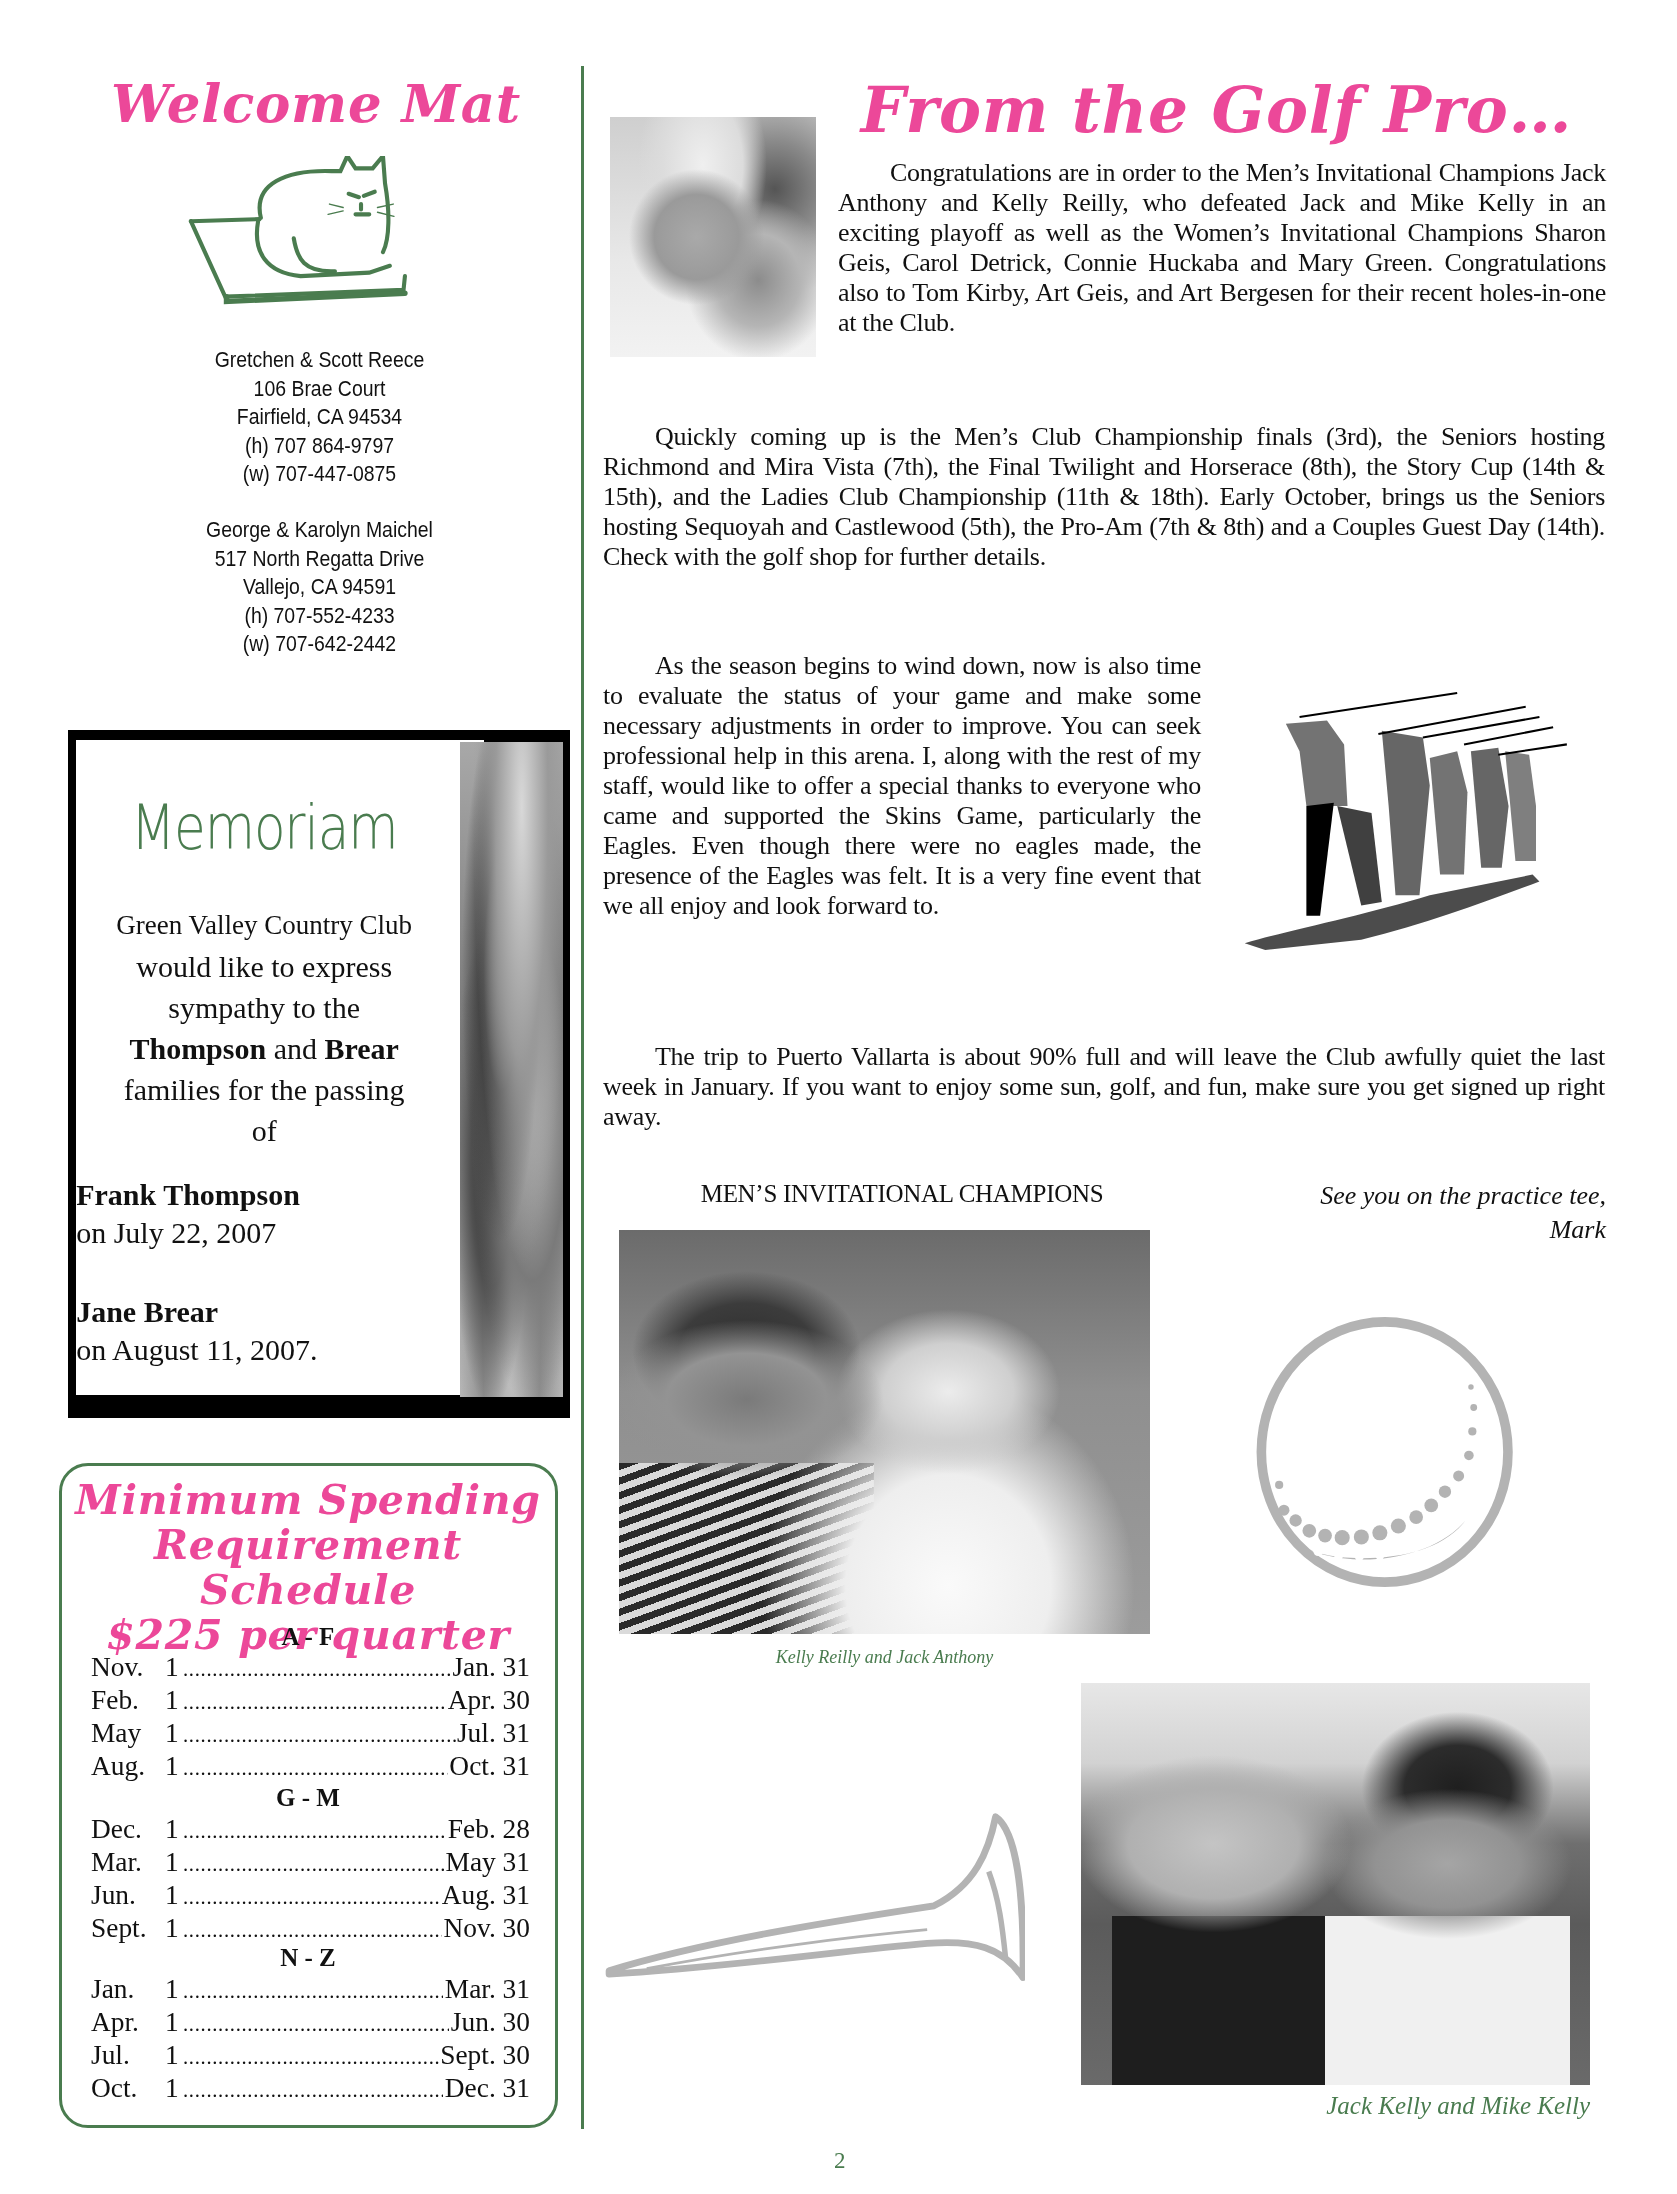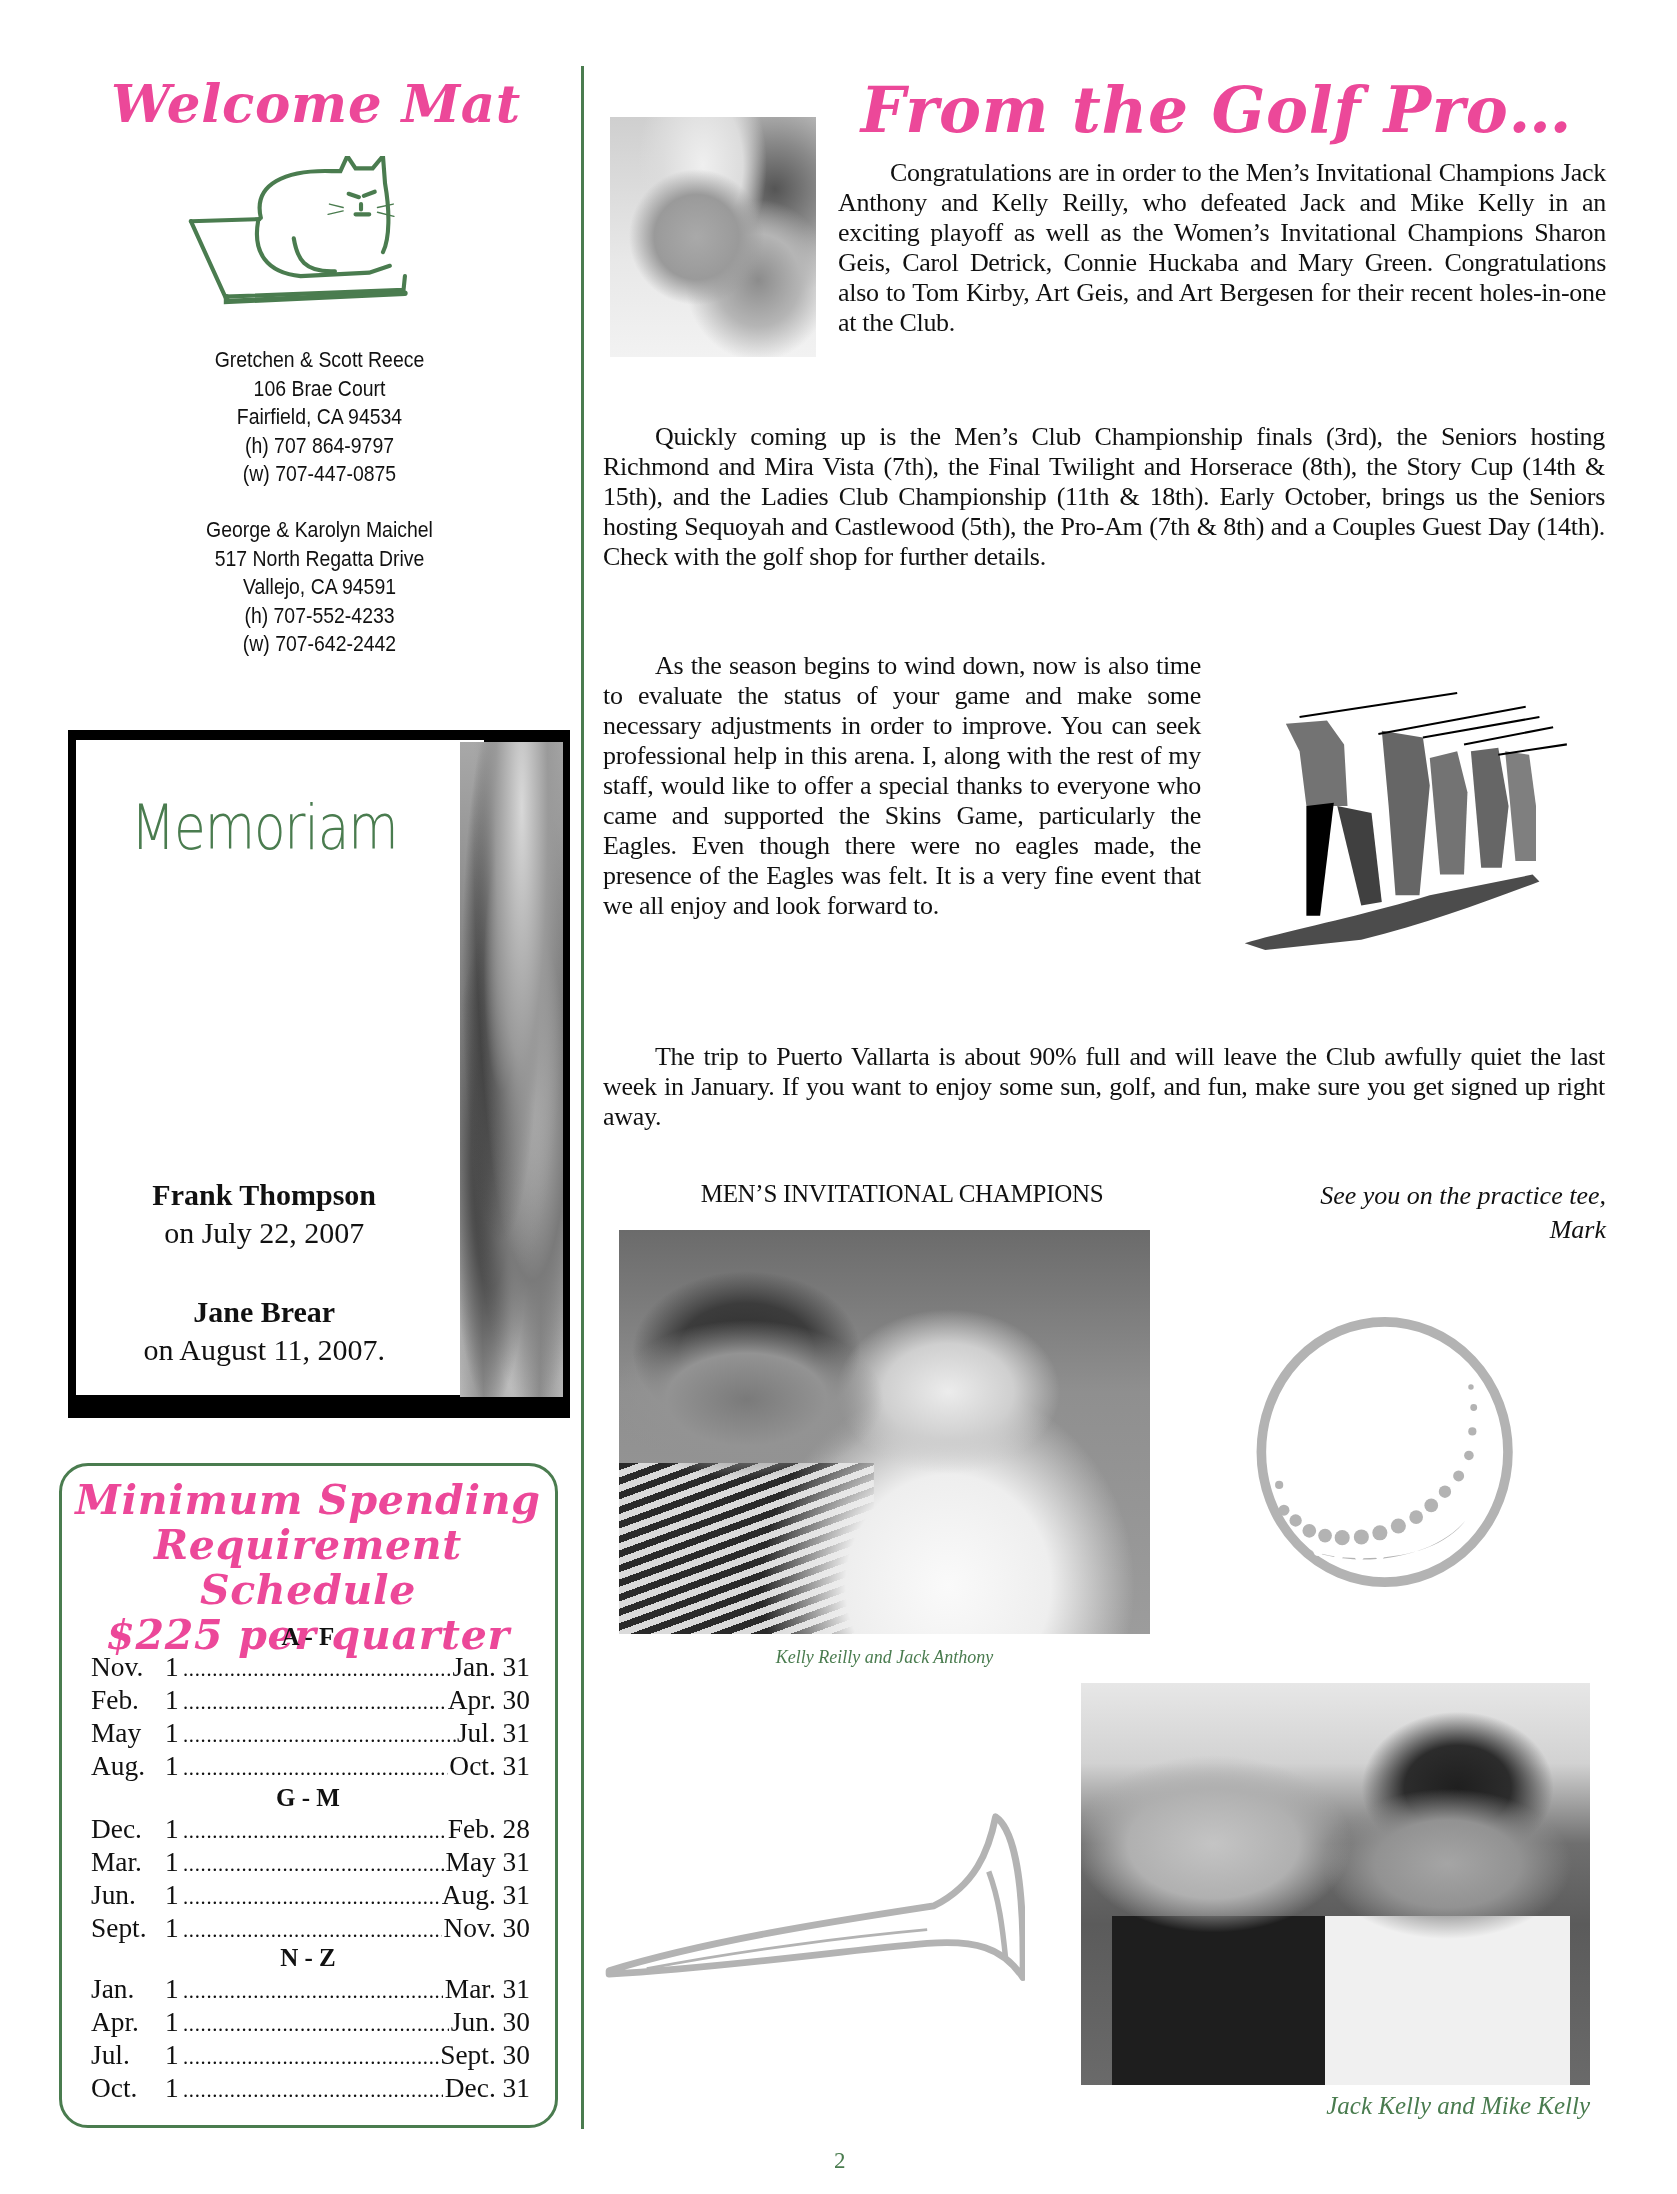--- a/index.html
+++ b/index.html
@@ -22,21 +22,21 @@
        radial-gradient(ellipse at 60% 10%, #d8d8d8 0%, #9a9a9a 30%, transparent 55%),
        radial-gradient(ellipse at 40% 35%, #6a6a6a 0%, #3a3a3a 20%, transparent 45%),
        radial-gradient(ellipse at 70% 55%, #bdbdbd 0%, #7a7a7a 35%, transparent 60%),
        radial-gradient(ellipse at 30% 65%, #2a2a2a 0%, #505050 20%, transparent 40%),
        radial-gradient(ellipse at 50% 85%, #cfcfcf 0%, #8e8e8e 40%, transparent 70%),
        linear-gradient(180deg, #a8a8a8, #7d7d7d 40%, #9a9a9a 70%, #b5b5b5); }
   #memoriam-title { position: absolute; left: 0; top: 53px; width: 376px; text-align: center; font-family: "DejaVu Sans", sans-serif; font-weight: 200; font-size: 63px; letter-spacing: -1.4px; color: #4a7c4f; transform: scaleX(0.82); line-height: 69px; }
   #memoriam-text { position: absolute; left: 0; top: 165px; width: 376px; text-align: center; font-size: 30px; line-height: 41px; }
   #memoriam-text .first { font-size: 27px; }
   #memoriam-text b { font-weight: bold; }
-  .memoriam-person { position: absolute; left: 0; width: 376px; text-align: center; font-size: 30px; line-height: 38px; }
+  .memoriam-person { position: absolute; left: 0; width: 376px; font-size: 30px; line-height: 38px; }
   #person-1 { top: 436px; }
   #person-2 { top: 553px; }
 
   #min-spend-box { left: 59px; top: 1463px; width: 499px; height: 665px; border: 3.4px solid #4a7c4f; border-radius: 29px; box-sizing: border-box; }
   #min-spend-title { position: absolute; left: 0; top: 12.3px; width: 492px; text-align: center; font-size: 41px; line-height: 45px; }
   .sched-group-label { position: absolute; left: 0; width: 492px; text-align: center; font-weight: bold; font-size: 25px; line-height: 30px; }
   .sched-row { position: absolute; left: 29px; width: 439px; font-size: 27.4px; line-height: 33px; display: flex; align-items: baseline; white-space: nowrap; }
   .sched-row .month { width: 74px; }
   .sched-row .day { width: 18px; }
   .sched-row .dots { flex: 1; overflow: hidden; letter-spacing: 0.7px; font-size: 20.6px; }
@@ -119,20 +119,28 @@
   <div>George &amp; Karolyn Maichel</div>
   <div>517 North Regatta Drive</div>
   <div>Vallejo, CA 94591</div>
   <div>(h) 707-552-4233</div>
   <div>(w) 707-642-2442</div>
 </div>
 
 <div class="abs" id="memoriam-box">
   <div id="memoriam-inner">
     <div id="memoriam-title">Memoriam</div>
+    <div id="memoriam-text">
+      <div class="first">Green Valley Country Club</div>
+      <div>would like to express</div>
+      <div>sympathy to the</div>
+      <div><b>Thompson</b> <span>and</span> <b>Brear</b></div>
+      <div>families for the passing</div>
+      <div>of</div>
+    </div>
     <div class="memoriam-person" id="person-1">
       <div style="font-weight:bold">Frank Thompson</div>
       <div>on July 22, 2007</div>
     </div>
     <div class="memoriam-person" id="person-2">
       <div style="font-weight:bold">Jane Brear</div>
       <div>on August 11, 2007.</div>
     </div>
   </div>
   <div id="memoriam-flowers"></div>

